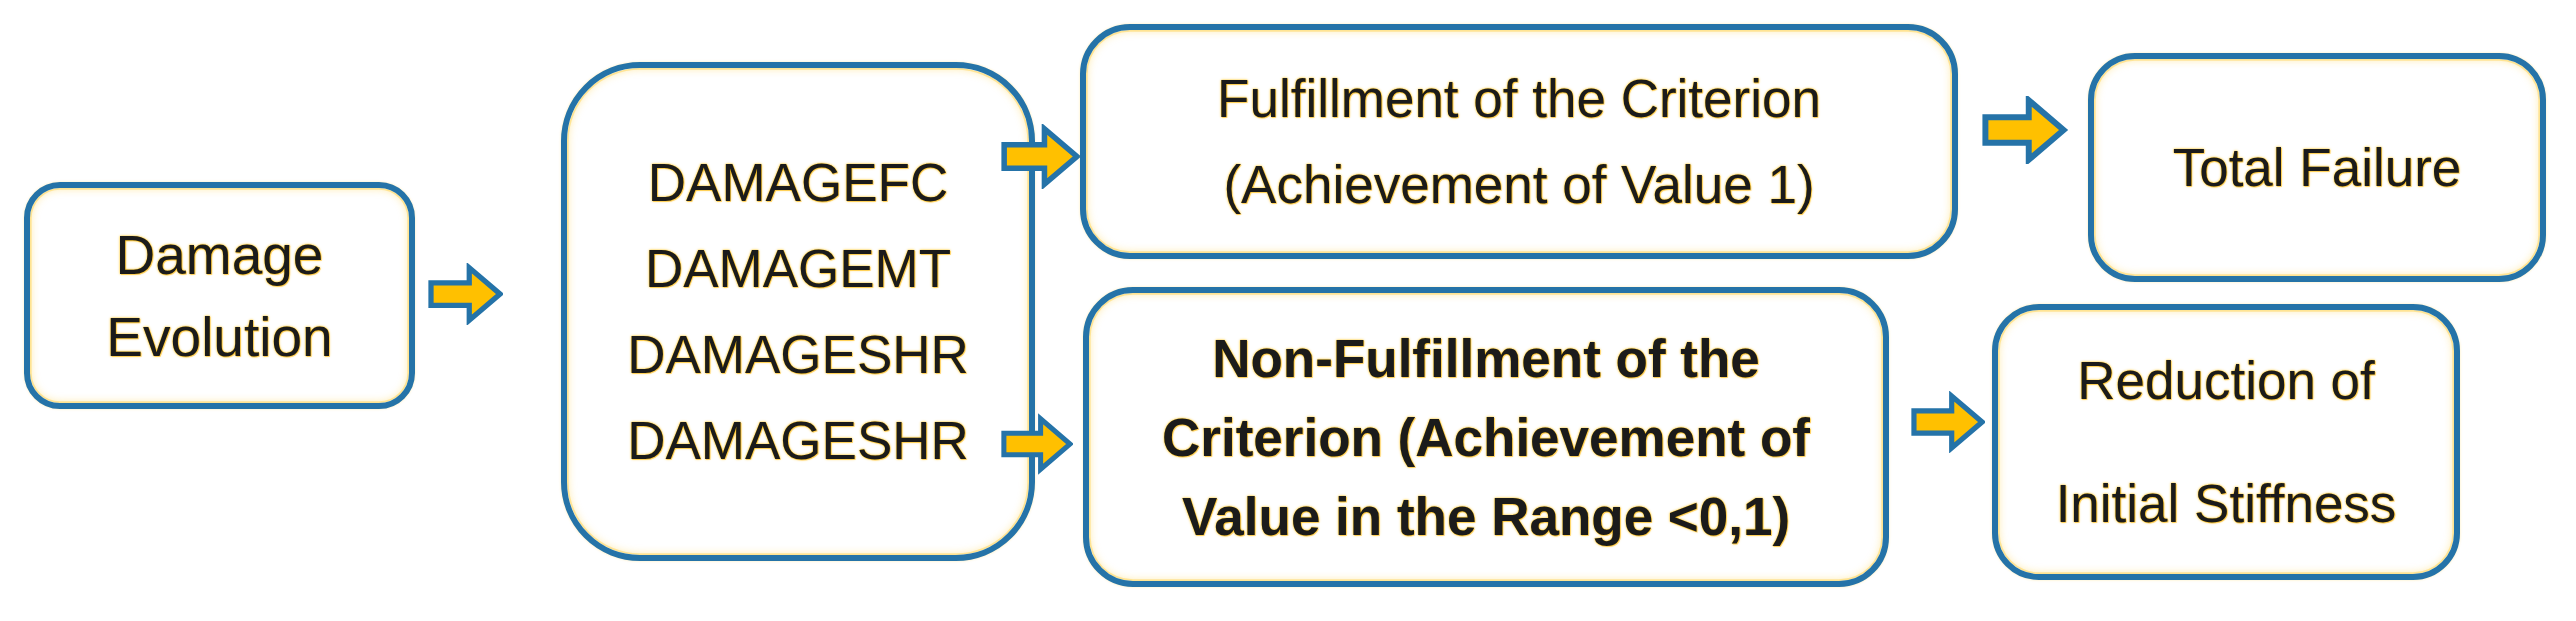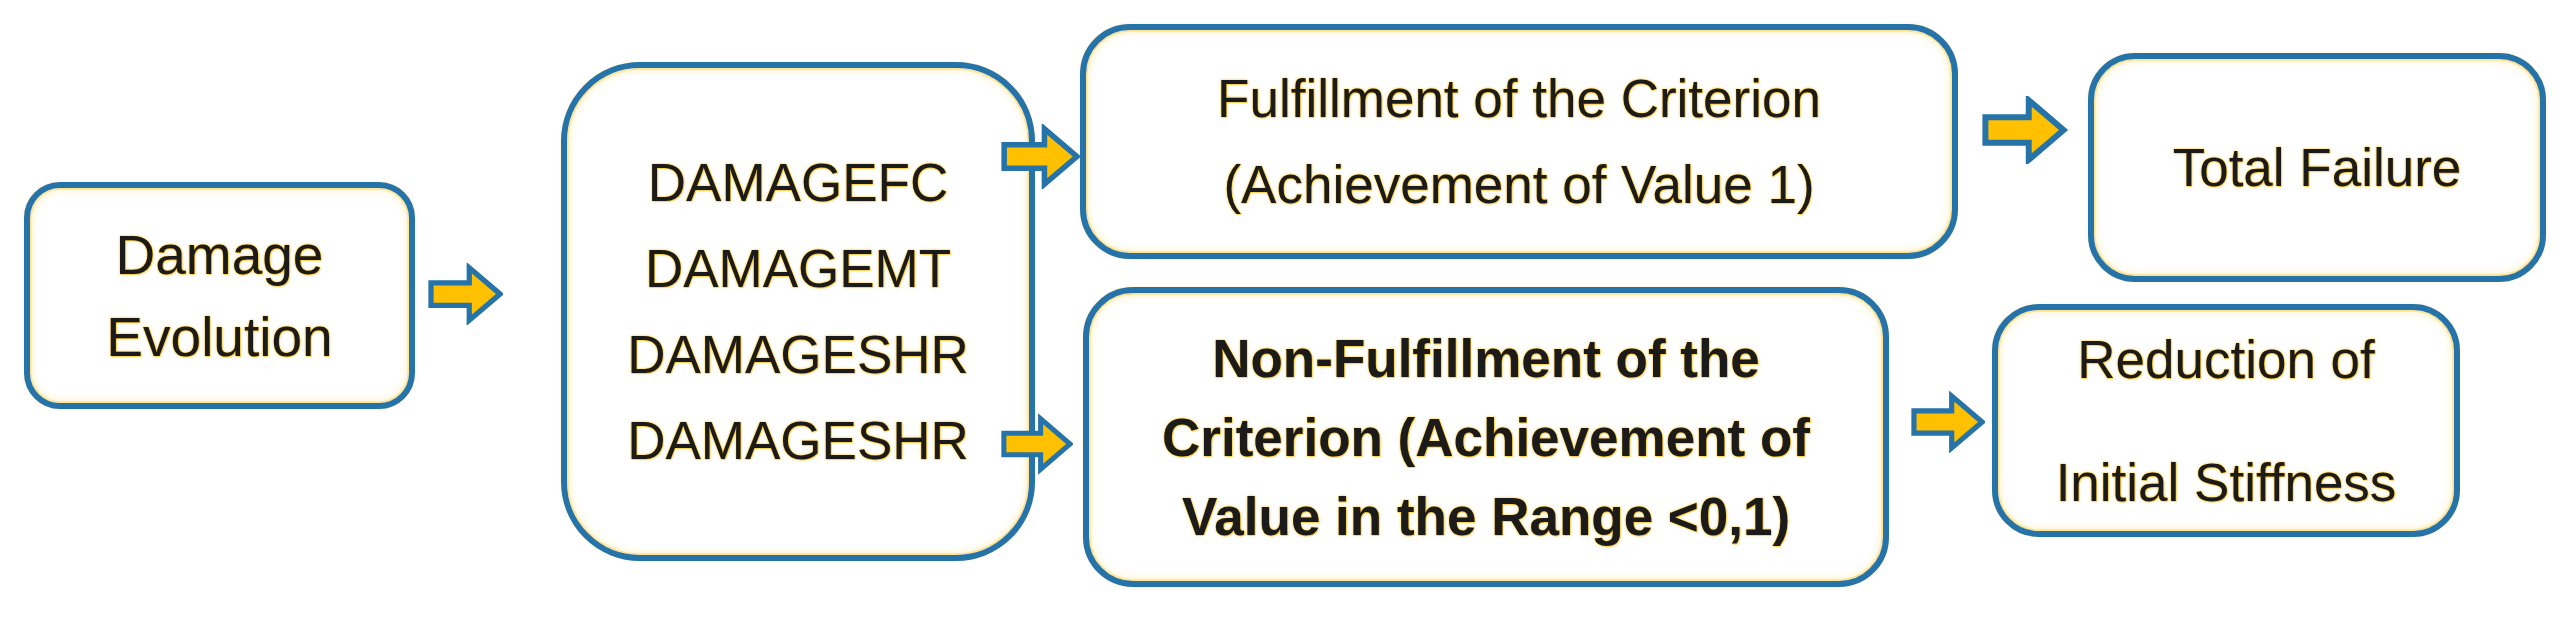--- a/index.html
+++ b/index.html
@@ -42,21 +42,21 @@
 
   #node-fulfillment{left:1080px;top:24px;width:878px;height:235px;border-radius:50px;font-size:53px;}
   #node-fulfillment .line{line-height:86px;text-align:right;}
 
   #node-non-fulfillment{left:1083px;top:287px;width:806px;height:300px;border-radius:50px;font-size:53px;}
   #node-non-fulfillment .line{line-height:79px;font-weight:bold;}
 
   #node-total-failure{left:2088px;top:53px;width:458px;height:229px;border-radius:47px;font-size:53px;}
   #node-total-failure .line{line-height:80px;}
 
-  #node-stiffness-reduction{left:1992px;top:304px;width:468px;height:233px;border-radius:47px;font-size:53px;gap:46px;}
+  #node-stiffness-reduction{left:1992px;top:304px;width:468px;height:276px;border-radius:47px;font-size:53px;gap:46px;}
   #node-stiffness-reduction .line{line-height:77px;}
 
   .arrow{position:absolute;}
   .arrow svg{display:block;}
   #arrow-1{left:428px;top:263px;}
   #arrow-2{left:1001px;top:124px;}
   #arrow-3{left:1001px;top:413px;}
   #arrow-4{left:1979px;top:96px;}
   #arrow-5{left:1911px;top:391px;}
 </style>

